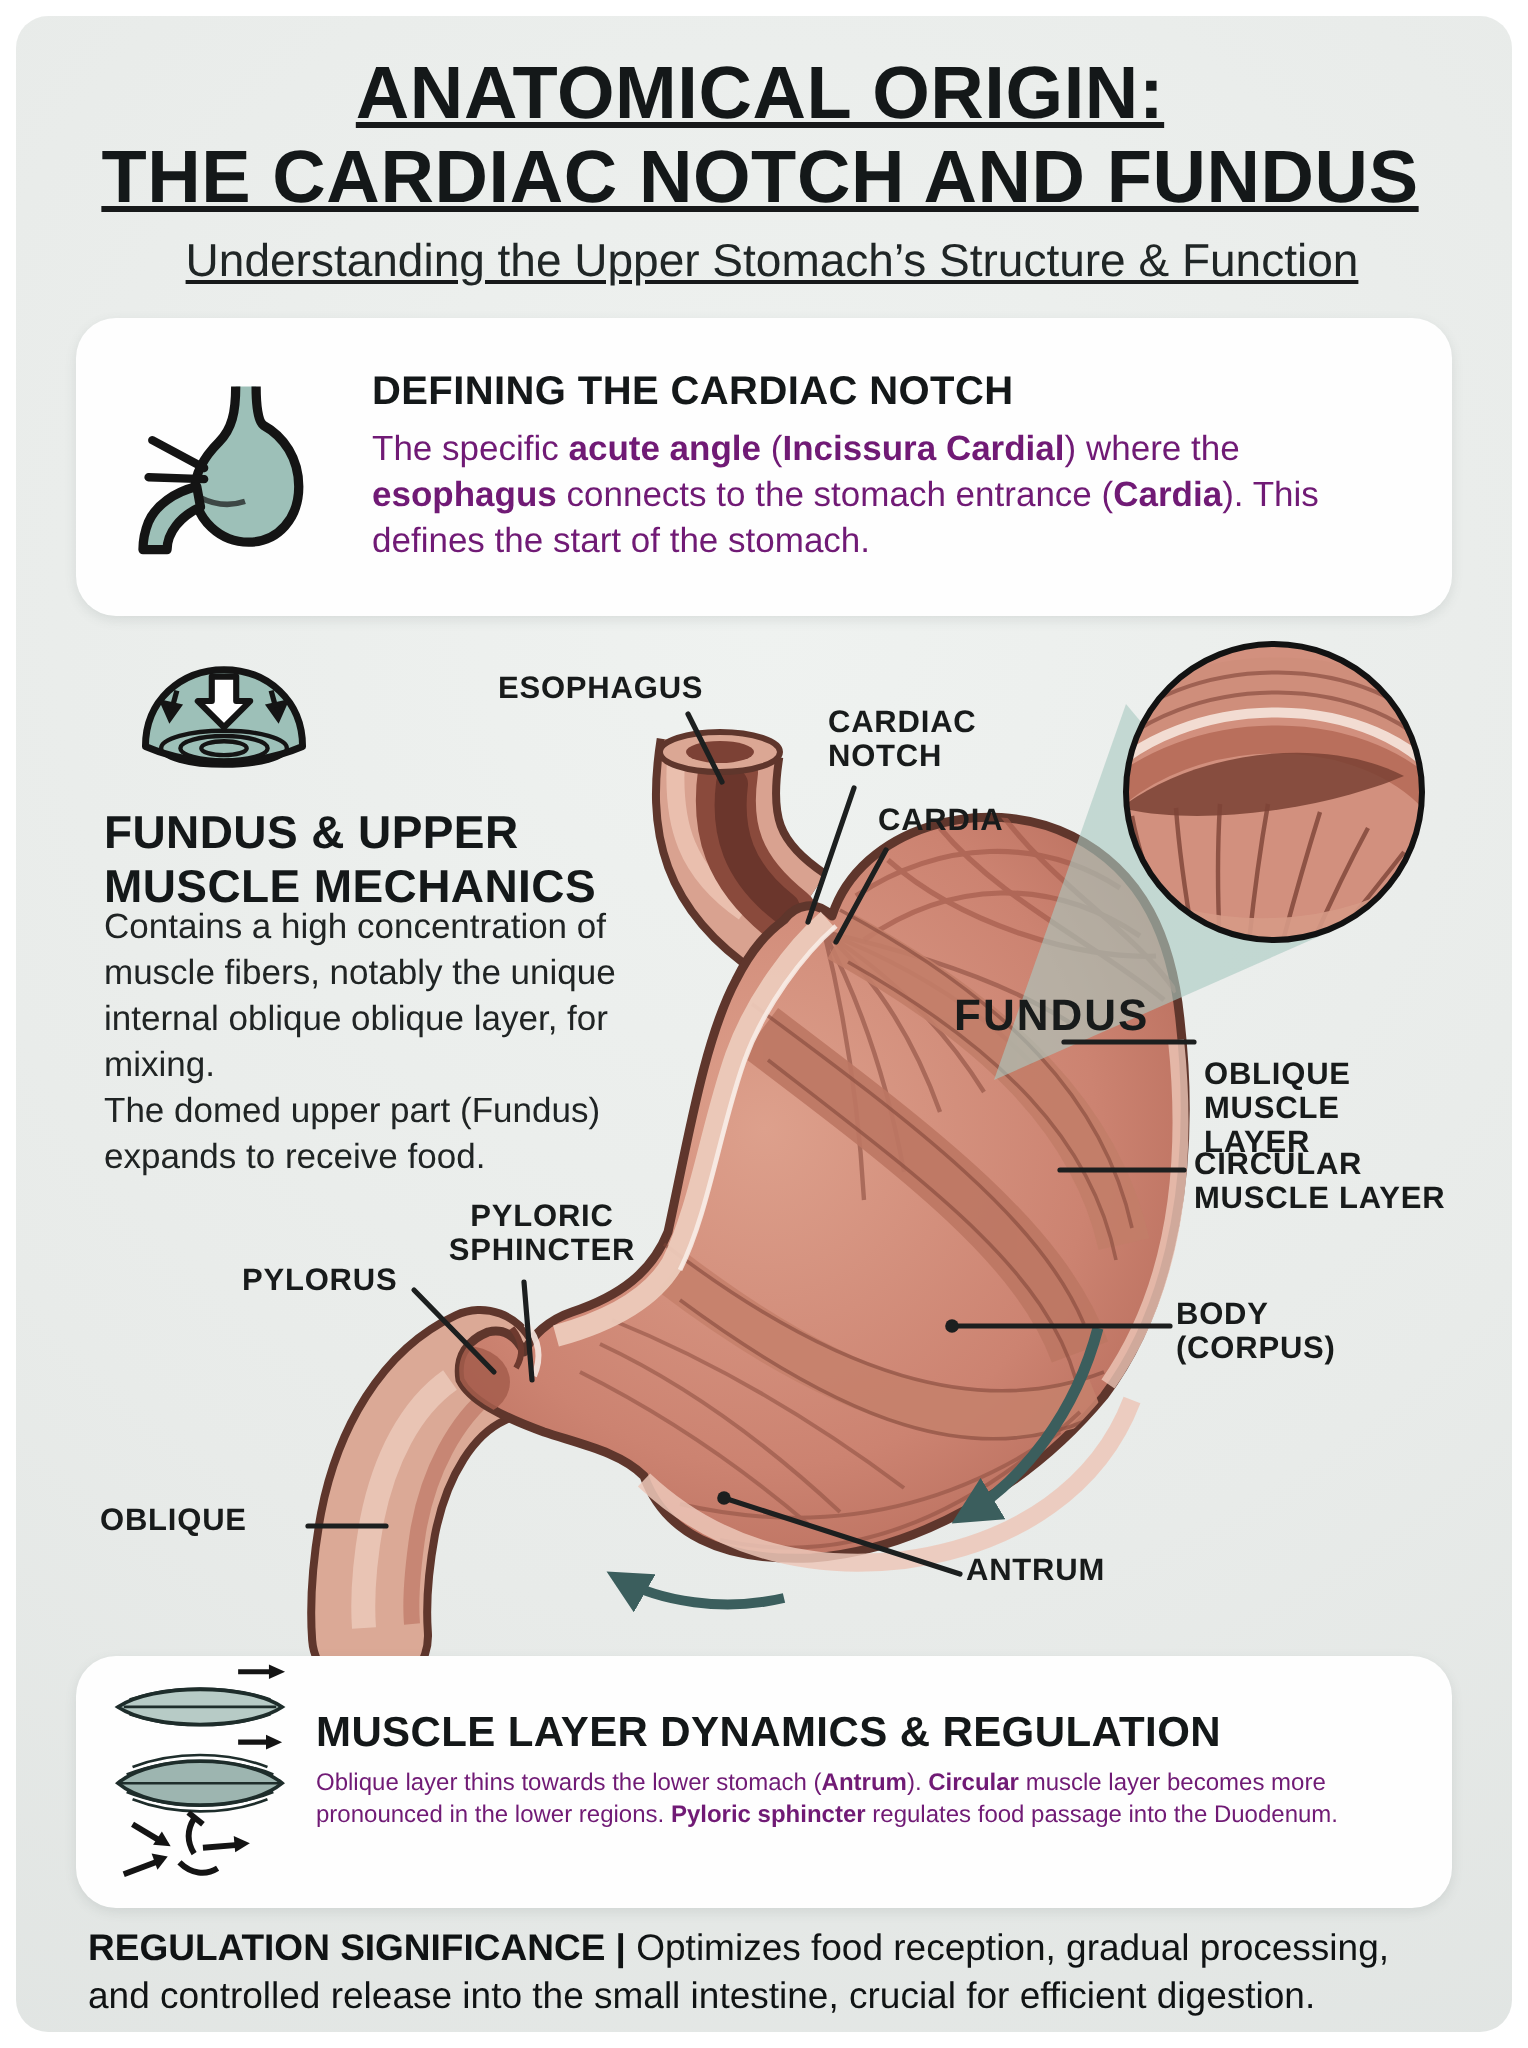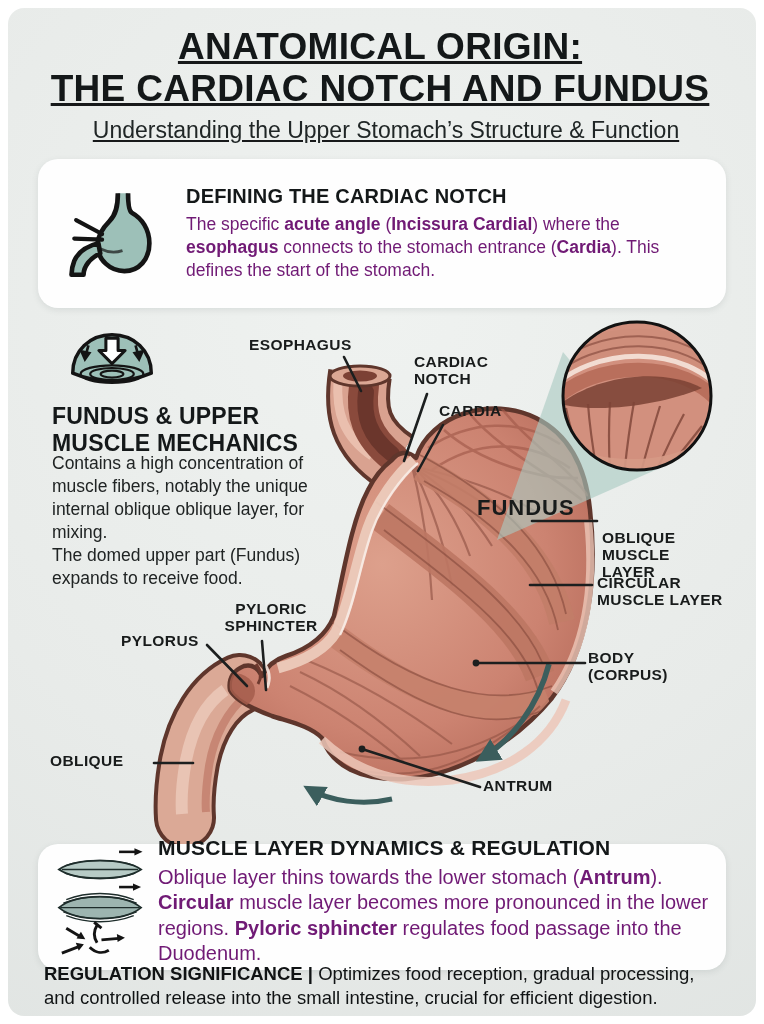--- a/index.html
+++ b/index.html
@@ -17,27 +17,27 @@
   .header { position:absolute; left:0; top:26px; width:760px; text-align:center; z-index:5;text-decoration:underline; }
   .title { font-size:37px; font-weight:800; line-height:1.14; letter-spacing:.3px; color:#141819; }
   .subtitle { margin-top:7px; font-size:23px; font-weight:500; color:#202626;padding-left:12px; }
   
   .card {
     position:absolute; left:38px; width:688px; background:#fefefe;
     border-radius:20px; box-shadow:0 2px 6px rgba(80,95,95,.13);
     display:flex; align-items:center; z-index:5;
   }
   .card-1 { top:159px; height:149px; padding:14px 26px 14px 24px; gap:16px; }
-  .card-2 { top:828px; height:126px; padding:12px 20px 24px 14px; gap:10px;margin-top:16px; }
+  .card-2 { top:828px; height:126px; padding:12px 20px 24px 14px; gap:10px; }
   .card-icon-box { flex:0 0 108px; display:flex; justify-content:center; }
   .card2-icon-box { flex:0 0 96px; display:flex; justify-content:center; }
   .card-heading { font-size:20px; font-weight:800; letter-spacing:.2px; margin-bottom:5px; color:#141819;}
   .card-body { font-size:17.5px; line-height:1.3; color:#701a75; }
   .card-2 .card-heading { font-size:21px; }
-  .card-2 .card-body { font-size:20px; line-height:1.27; }
+  .card-2 .card-body { font-size:12px; line-height:1.27; }
   .b { font-weight:700; }
   
   .mech-icon { position:absolute; left:64px; top:322px; width:96px; height:78px; z-index:4; }
   .mech-heading {
     position:absolute; left:52px; top:403px; z-index:4;
     font-size:23px; font-weight:800; line-height:1.17; letter-spacing:.2px;
     white-space:pre-line; color:#141819;
   }
   .mech-body { position:absolute; left:52px; top:452px; width:270px; z-index:4;
     font-size:17.5px; line-height:1.31; color:#202424; }

